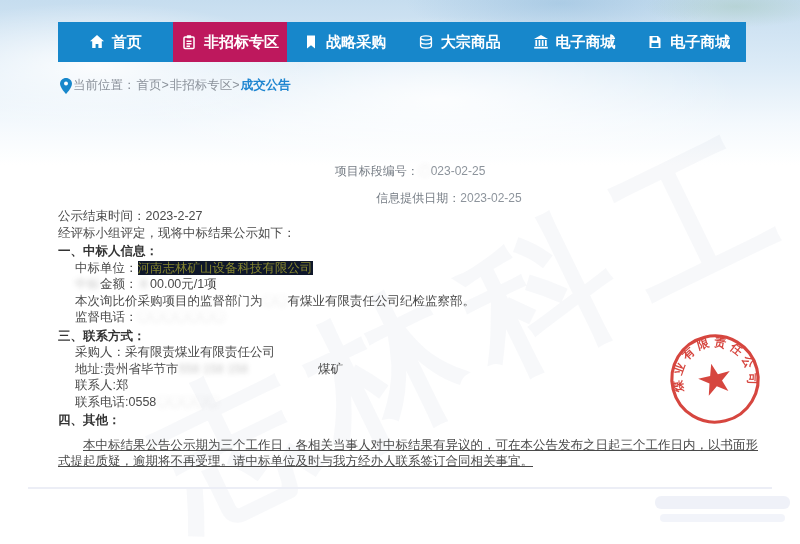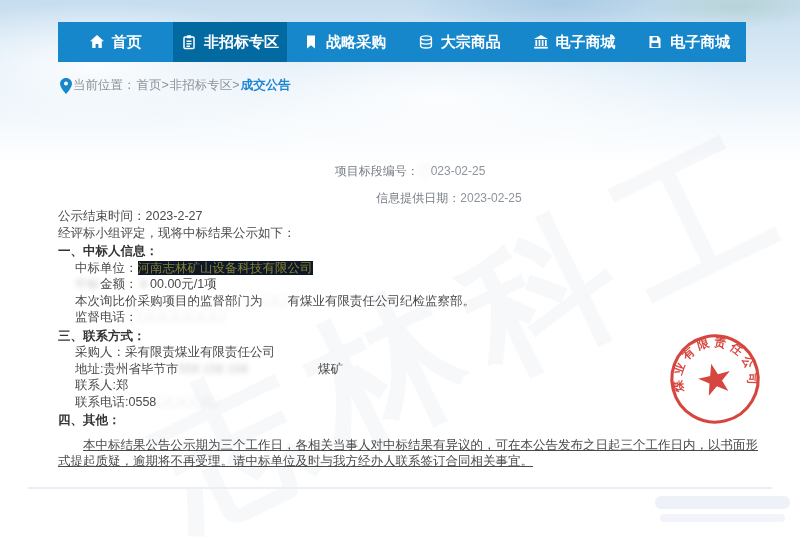--- a/index.html
+++ b/index.html
@@ -20,21 +20,21 @@
   }
   
   .nav {
     position:absolute; left:58px; top:22px; width:688px; height:40px;
     display:flex; background:#1787cb;
   }
   .nav-item {
     flex:1; display:flex; align-items:center; justify-content:center; gap:7px;
     color:#fff; font-size:15px; font-weight:bold; cursor:pointer; white-space:nowrap;
   }
-  .nav-item.active { background:#0369a1; }
+  .nav-item.active { background:#be185d; }
   .nav-item svg { width:16px; height:16px; display:block; }
   
   .crumb {
     position:absolute; left:60px; top:77px; display:flex; align-items:center;
     gap:1px; font-size:12.5px; color:#8b929b;
   }
   .crumb svg { width:12px; height:16px; display:block; }
   .crumb .lnk { color:#8b929b; cursor:pointer; }
   .crumb .current { color:#1f86d0; font-weight:bold; cursor:pointer; }
   

